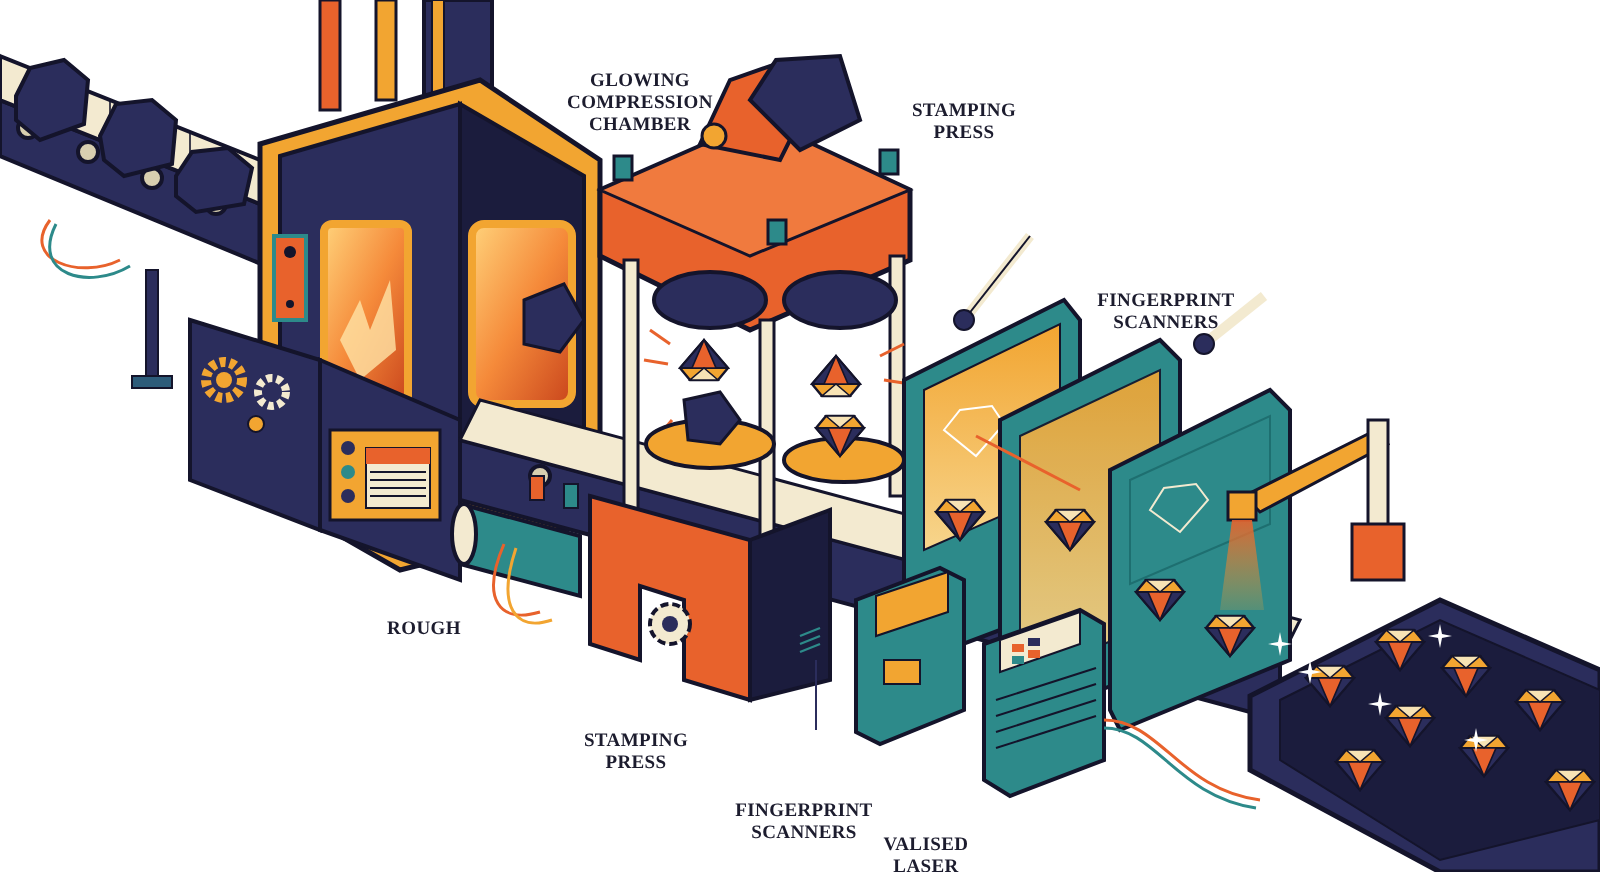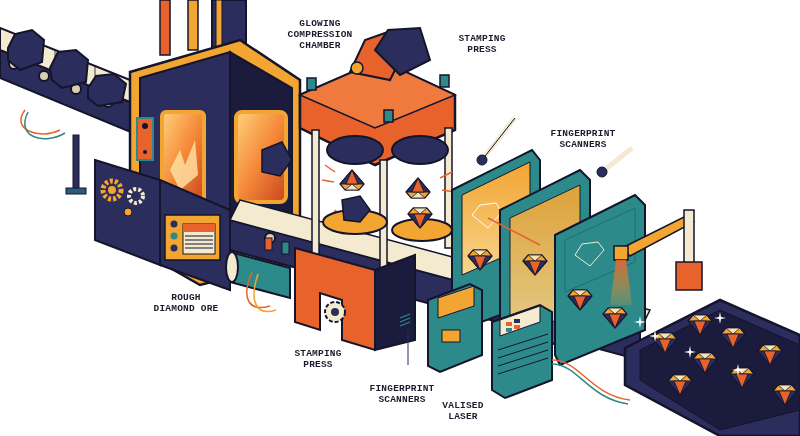--- a/index.html
+++ b/index.html
@@ -1,18 +1,18 @@
 <!DOCTYPE html>
 <html><head>
 <meta charset="utf-8">
 <style>
   html, body { margin:0; padding:0; background:#ffffff; }
   body { width:800px; height:436px; overflow:hidden; position:relative; font-family:"DejaVu Sans", sans-serif; }
   #scene { position:absolute; left:0; top:0; width:800px; height:436px; }
-  .label { position:absolute; font-family:Liberation Mono, monospace; font-weight:bold; font-size:9.5px; line-height:11px; color:#1c1c2e; text-align:center; letter-spacing:0.2px; text-transform:uppercase; }
+  .label { position:absolute; font-family:Liberation Serif, serif; font-weight:bold; font-size:9.5px; line-height:11px; color:#1c1c2e; text-align:center; letter-spacing:0.2px; text-transform:uppercase;margin-top:18px; }
   .label span { display:block; }
 </style>
 </head>
 <body>
 
 <svg id="scene" viewBox="0 0 800 436" xmlns="http://www.w3.org/2000/svg">
   <defs>
     <linearGradient id="glow" x1="0" y1="0" x2="1" y2="1">
       <stop offset="0" stop-color="#ffd27a"></stop>
       <stop offset="0.5" stop-color="#f58a3a"></stop>
@@ -272,23 +272,22 @@
 <div class="label" style="left:452px; top:33px; width:60px;">
   <span>STAMPING</span>
   <span>PRESS</span>
 </div>
 
 <div class="label" style="left:543px; top:128px; width:80px;">
   <span>FINGERPRINT</span>
   <span>SCANNERS</span>
 </div>
 
-<div class="label" style="left:147px; top:292px; width:78px;">
+<div class="label" style="left:173px; top:292px; width:78px;">
   <span>ROUGH</span>
-  <span>DIAMOND ORE</span>
 </div>
 
 <div class="label" style="left:288px; top:348px; width:60px;">
   <span>STAMPING</span>
   <span>PRESS</span>
 </div>
 
 <div class="label" style="left:362px; top:383px; width:80px;">
   <span>FINGERPRINT</span>
   <span>SCANNERS</span>

